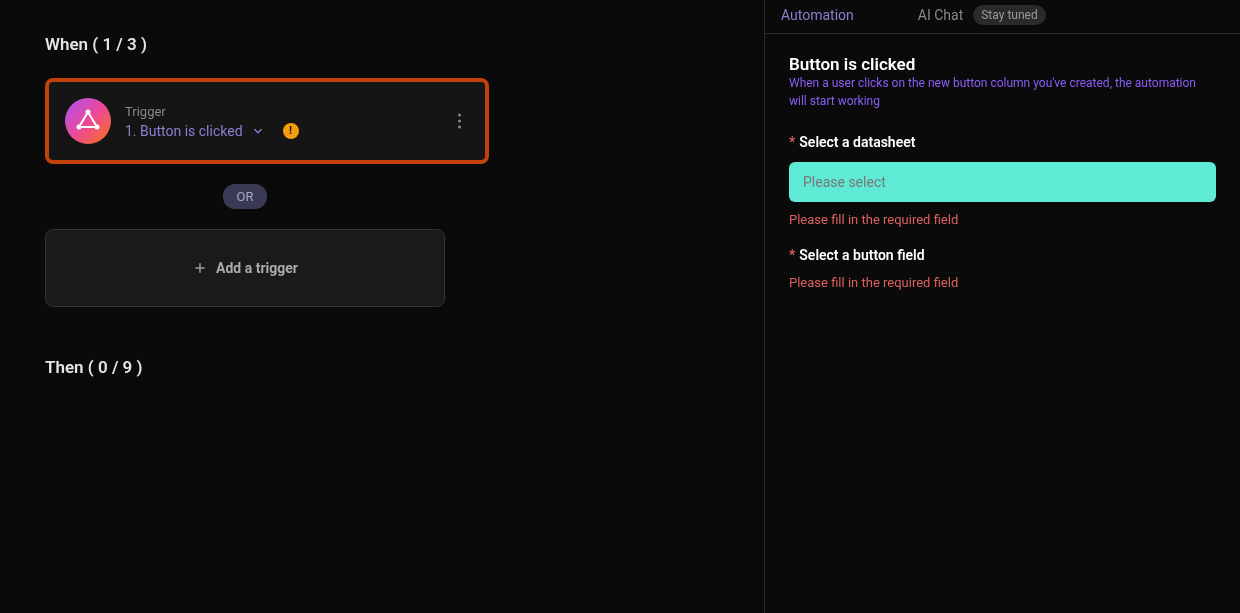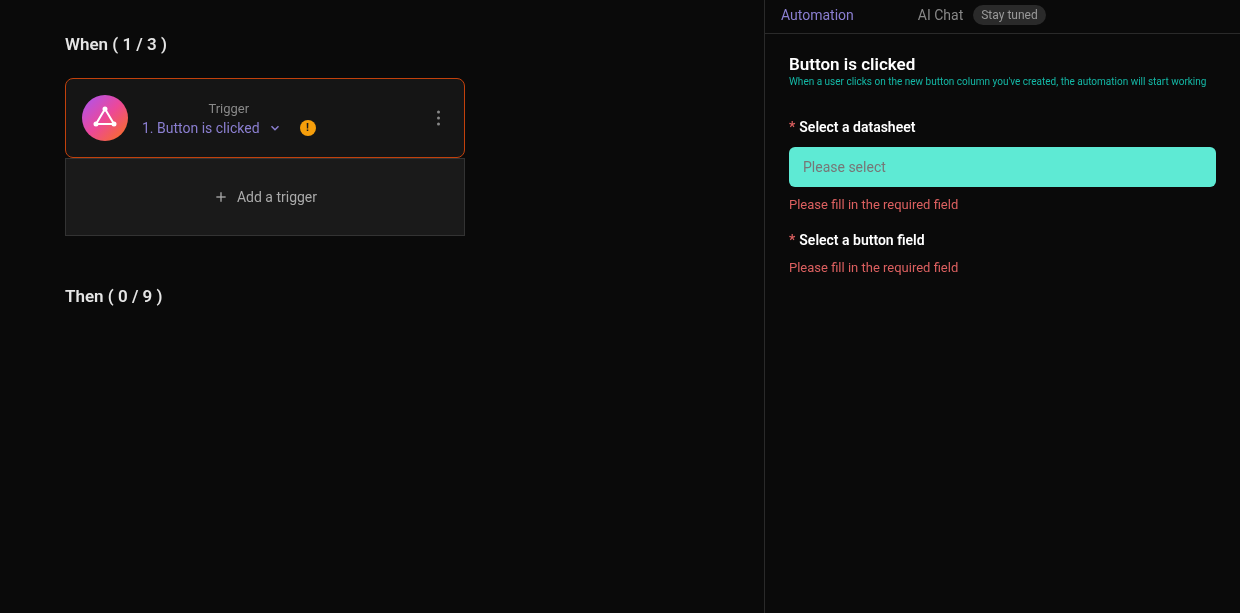--- a/index.html
+++ b/index.html
@@ -11,44 +11,43 @@
       font-family: -apple-system, BlinkMacSystemFont, "Segoe UI", Roboto, sans-serif;
       background: #0a0a0a;
       color: #e5e5e5;
       width: 1240px;
       height: 613px;
       display: flex;
       overflow: hidden;
     }
     .left-panel {
       flex: 1;
-      padding: 34px 65px;
+      padding: 34px 45px;
       border-right: 1px solid #2a2a2a;
     }
     .right-panel {
       width: 475px;
       display: flex;
       flex-direction: column;
     }
     .section-title {
       font-size: 17px;
       font-weight: 600;
       color: #e5e5e5;
       margin-bottom: 24px;
     }
     .trigger-card {
-      width: 400px;
-      border: 1px solid #c2410c;
+      width: 444px;
+      border: 4px solid #c2410c;
       border-radius: 8px;
       padding: 16px;
       display: flex;
       align-items: center;
       background: #151515;
       position: relative;
-      text-align: center;
     }
     .trigger-icon {
       width: 46px;
       height: 46px;
       border-radius: 50%;
       background: linear-gradient(135deg, #a855f7 0%, #ec4899 50%, #f97316 100%);
       display: flex;
       align-items: center;
       justify-content: center;
       margin-right: 14px;
@@ -121,29 +120,30 @@
     .or-badge span {
       background: #3a3a55;
       color: #a5a5c5;
       padding: 5px 14px;
       border-radius: 12px;
       font-size: 13px;
     }
     .add-card {
       width: 400px;
       border: 1px solid #333;
-      border-radius: 0;
+      border-radius: 8px;
       padding: 30px 16px;
       display: flex;
       align-items: center;
       justify-content: center;
       background: #1a1a1a;
       color: #aaa;
       font-size: 14px;
       cursor: pointer;
+      font-weight: bold;
     }
     .plus-icon {
       width: 16px;
       height: 16px;
       margin-right: 8px;
       display: inline-flex;
       align-items: center;
       justify-content: center;
     }
     .then-section {
@@ -180,24 +180,24 @@
     .right-content {
       padding: 20px 24px;
     }
     .detail-title {
       font-size: 17px;
       font-weight: 600;
       color: #fff;
       margin-bottom: 0;
     }
     .detail-description {
-      font-size: 10px;
-      color: #14b8a6;
+      font-size: 12px;
+      color: #8b5cf6;
       line-height: 1.5;
-      margin-bottom: 30px;
+      margin-bottom: 24px;
     }
     .field-group {
       margin-bottom: 20px;
     }
     .field-label {
       font-size: 14px;
       font-weight: 600;
       color: #fff;
       margin-bottom: 12px;
     }
@@ -249,20 +249,23 @@
           <span class="warning-icon">!</span>
         </div>
       </div>
       <div class="more-icon">
         <span class="more-dot"></span>
         <span class="more-dot"></span>
         <span class="more-dot"></span>
       </div>
     </div>
 
+    <div class="or-badge">
+      <span>OR</span>
+    </div>
 
     <div class="add-card">
       <span class="plus-icon">
         <svg width="16" height="16" viewBox="0 0 24 24" fill="none" stroke="#aaa" stroke-width="2">
           <line x1="12" y1="5" x2="12" y2="19"></line>
           <line x1="5" y1="12" x2="19" y2="12"></line>
         </svg>
       </span>
       <span>Add a trigger</span>
     </div>

